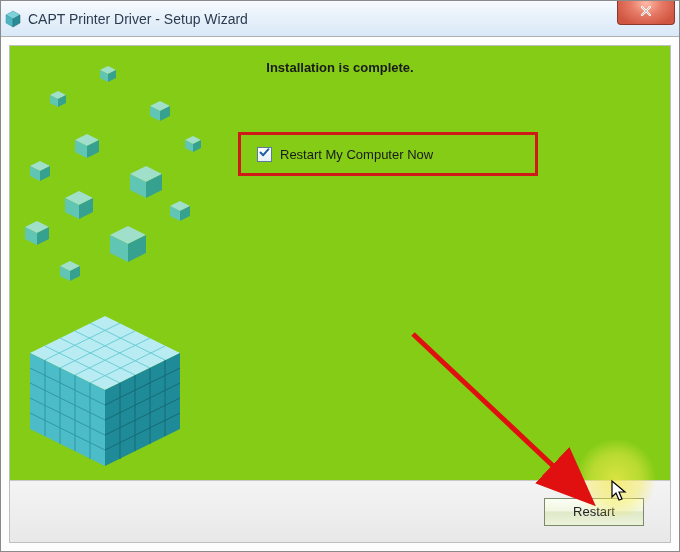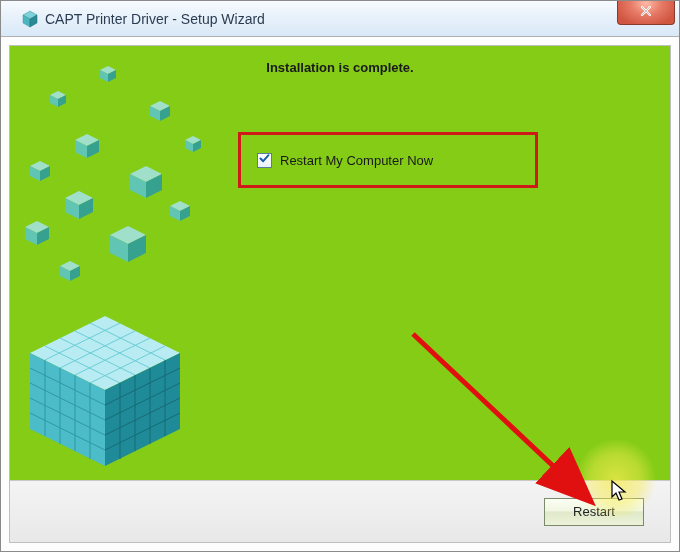--- a/index.html
+++ b/index.html
@@ -20,21 +20,21 @@
       background: #fdfdfd;
       border: 1px solid #8a8a8a;
       box-shadow: 0 0 0 1px rgba(255,255,255,0.5) inset;
     }
     .titlebar {
       height: 36px;
       background: linear-gradient(to bottom, #f7fbff 0%, #e9f2fb 40%, #d9e9f8 100%);
       border-bottom: 1px solid #b0b0b0;
       display: flex;
       align-items: center;
-      padding-left: 20px;
+      padding-left: 3px;
       position: relative;
     }
     .titlebar .app-icon {
       width: 18px;
       height: 18px;
       margin-right: 6px;
       flex-shrink: 0;
     }
     .titlebar .title-text {
       font-size: 14px;
@@ -81,21 +81,21 @@
       transform: translateX(-50%);
       font-size: 13px;
       color: #1a1a1a;
       font-weight: 600;
     }
     .restart-box {
       position: absolute;
       top: 86px;
       left: 228px;
       width: 300px;
-      height: 56px;
+      height: 44px;
       border: 3px solid #d01a1a;
       display: flex;
       align-items: center;
       padding-left: 16px;
       gap: 8px;
     }
     .checkbox {
       width: 15px;
       height: 15px;
       border: 1px solid #5a7aa0;

